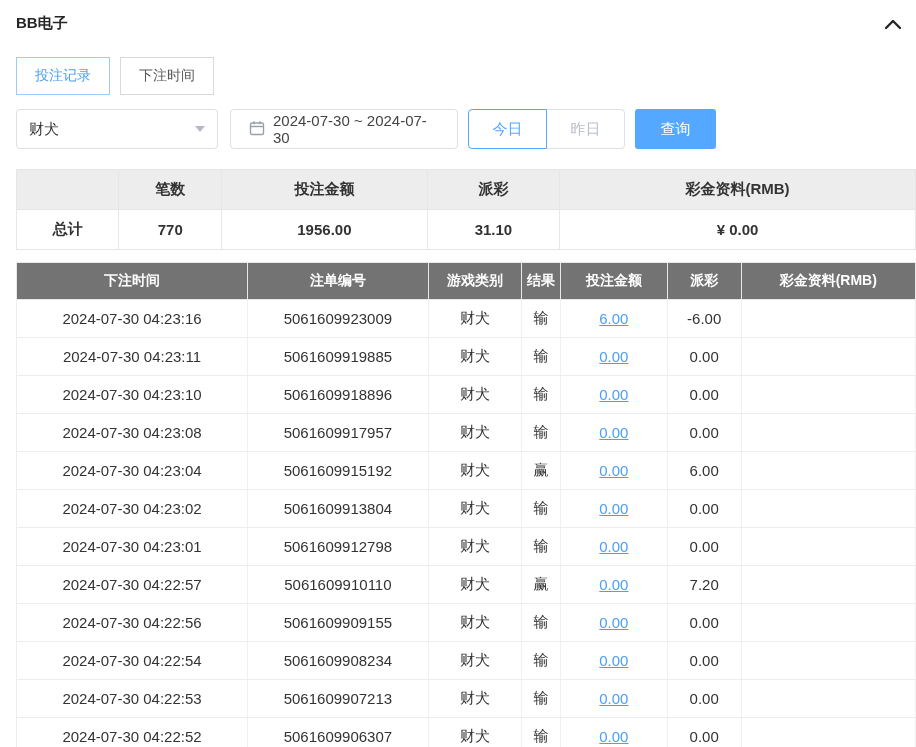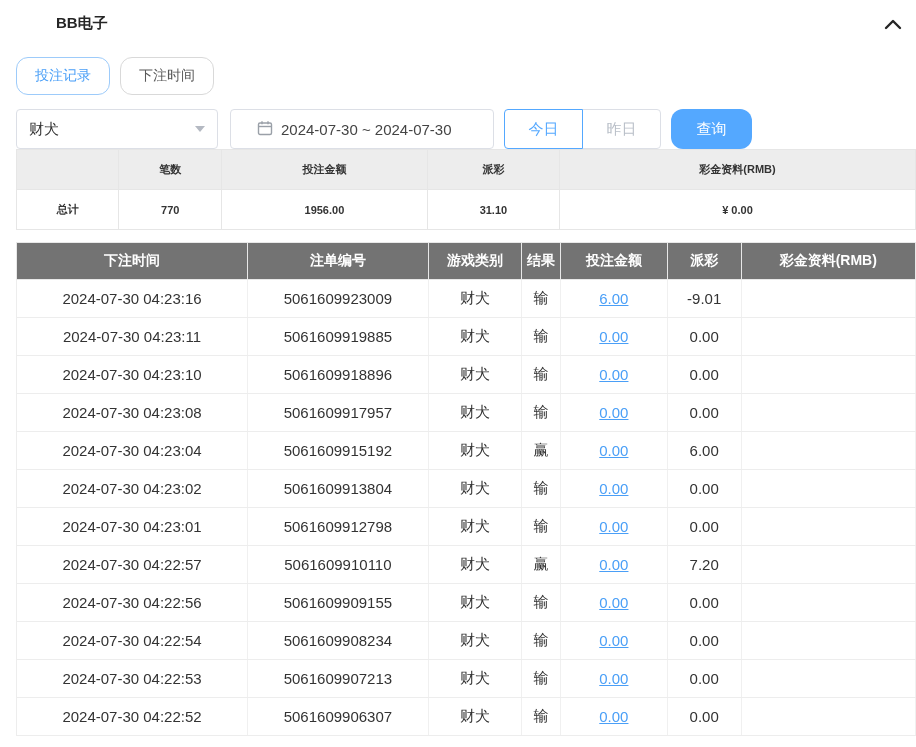--- a/index.html
+++ b/index.html
@@ -5,61 +5,61 @@
   * { margin:0; padding:0; box-sizing:border-box; }
   html,body { background:#fff; }
   body {
     width:916px;
     font-family:"Liberation Sans","DejaVu Sans",sans-serif;
     color:#333;
   }
   .page { padding:14px 0 0 16px; }
 
   
-  .panel-header { display:flex; justify-content:space-between; align-items:center; padding-right:12px;margin-left:40px; }
+  .panel-header { display:flex; justify-content:space-between; align-items:center; padding-right:12px; }
   .panel-title { font-size:15px; font-weight:700; color:#262626; }
   .collapse-btn { background:none; border:none; cursor:pointer; padding:2px; line-height:0; }
 
   
   .tabs { margin-top:24px; display:flex; gap:10px; }
   .tab {
-    background:#fff; border:1px solid #d9d9d9; border-radius:12px;
+    background:#fff; border:1px solid #d9d9d9; border-radius:0;
     padding:9px 18px; font-size:14px; color:#595959; cursor:pointer;
   }
   .tab.active { color:#4a9ff7; border-color:#9dcbfa; }
 
   
   .filters { margin-top:14px; display:flex; align-items:center; }
   .select {
     width:202px; height:40px; border:1px solid #dcdfe6; border-radius:4px;
     display:flex; align-items:center; justify-content:space-between;
     padding:0 12px; font-size:15px; color:#333; cursor:pointer; background:#fff;
   }
   .caret { width:0; height:0; border-left:5px solid transparent; border-right:5px solid transparent; border-top:6px solid #b4b9c2; }
   .date-input {
-    margin-left:12px; width:264px; height:40px; border:1px solid #dcdfe6; border-radius:4px;
-    display:flex; align-items:center; gap:8px; padding:0 26px; font-size:15px; color:#444;
+    margin-left:12px; width:228px; height:40px; border:1px solid #dcdfe6; border-radius:4px;
+    display:flex; align-items:center; gap:8px; padding:0 18px; font-size:15px; color:#444;
     cursor:pointer; background:#fff;
   }
   .btn-group { margin-left:10px; display:flex; }
   .quick-btn {
     width:79px; height:40px; background:#fff; border:1px solid #dcdfe6;
     font-size:15px; color:#b9bfc8; cursor:pointer; margin-left:-1px;
     font-family:inherit;
   }
   .quick-btn:first-child { margin-left:0; border-radius:4px 0 0 4px; }
   .quick-btn:last-child { border-radius:0 4px 4px 0; }
   .quick-btn.active { color:#54a8ff; border-color:#54a8ff; position:relative; z-index:1; }
   .search-btn {
     margin-left:10px; width:81px; height:40px; background:#54a8ff; color:#fff;
-    border:none; border-radius:12px; font-size:15px; cursor:pointer; font-family:inherit;
-  }
-
-  
-  .summary-table { width:100%; border-collapse:collapse; font-size:11px; }
+    border:none; border-radius:3px; font-size:15px; cursor:pointer; font-family:inherit;
+  }
+
+  
+  .summary-table { margin-top:20px; width:100%; border-collapse:collapse; font-size:15px; }
   .summary-table th, .summary-table td {
     border:1px solid #e6e6e6; height:40px; text-align:center; font-weight:700;
   }
   .summary-table th { background:#ededed; color:#333; font-weight:600; }
   .summary-table td { background:#fff; color:#333; }
 
   
   .bet-table { margin-top:12px; width:100%; border-collapse:collapse; font-size:15px; }
   .bet-table th {
     background:#737373; color:#fff; font-weight:700; font-size:14px;
@@ -169,21 +169,21 @@
         <th>彩金资料(RMB)</th>
       </tr>
     </thead>
     <tbody>
   <tr>
     <td>2024-07-30 04:23:16</td>
     <td>5061609923009</td>
     <td>财犬</td>
     <td>输</td>
     <td><a class="bet-link" href="#">6.00</a></td>
-    <td class="negative">-9.01</td>
+    <td class="negative">-6.00</td>
     <td></td>
   </tr>
 
   <tr>
     <td>2024-07-30 04:23:11</td>
     <td>5061609919885</td>
     <td>财犬</td>
     <td>输</td>
     <td><a class="bet-link" href="#">0.00</a></td>
     <td>0.00</td>

